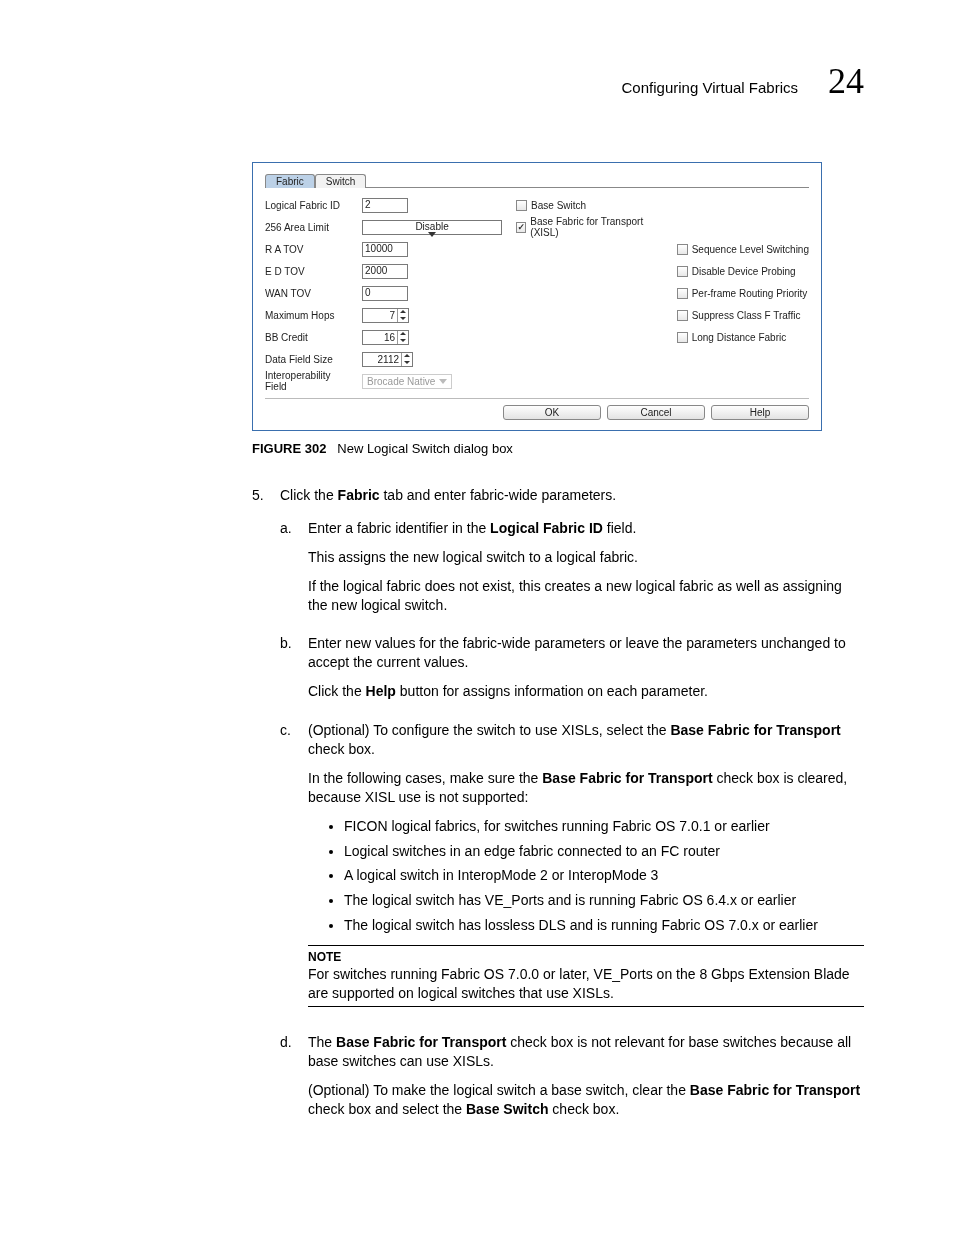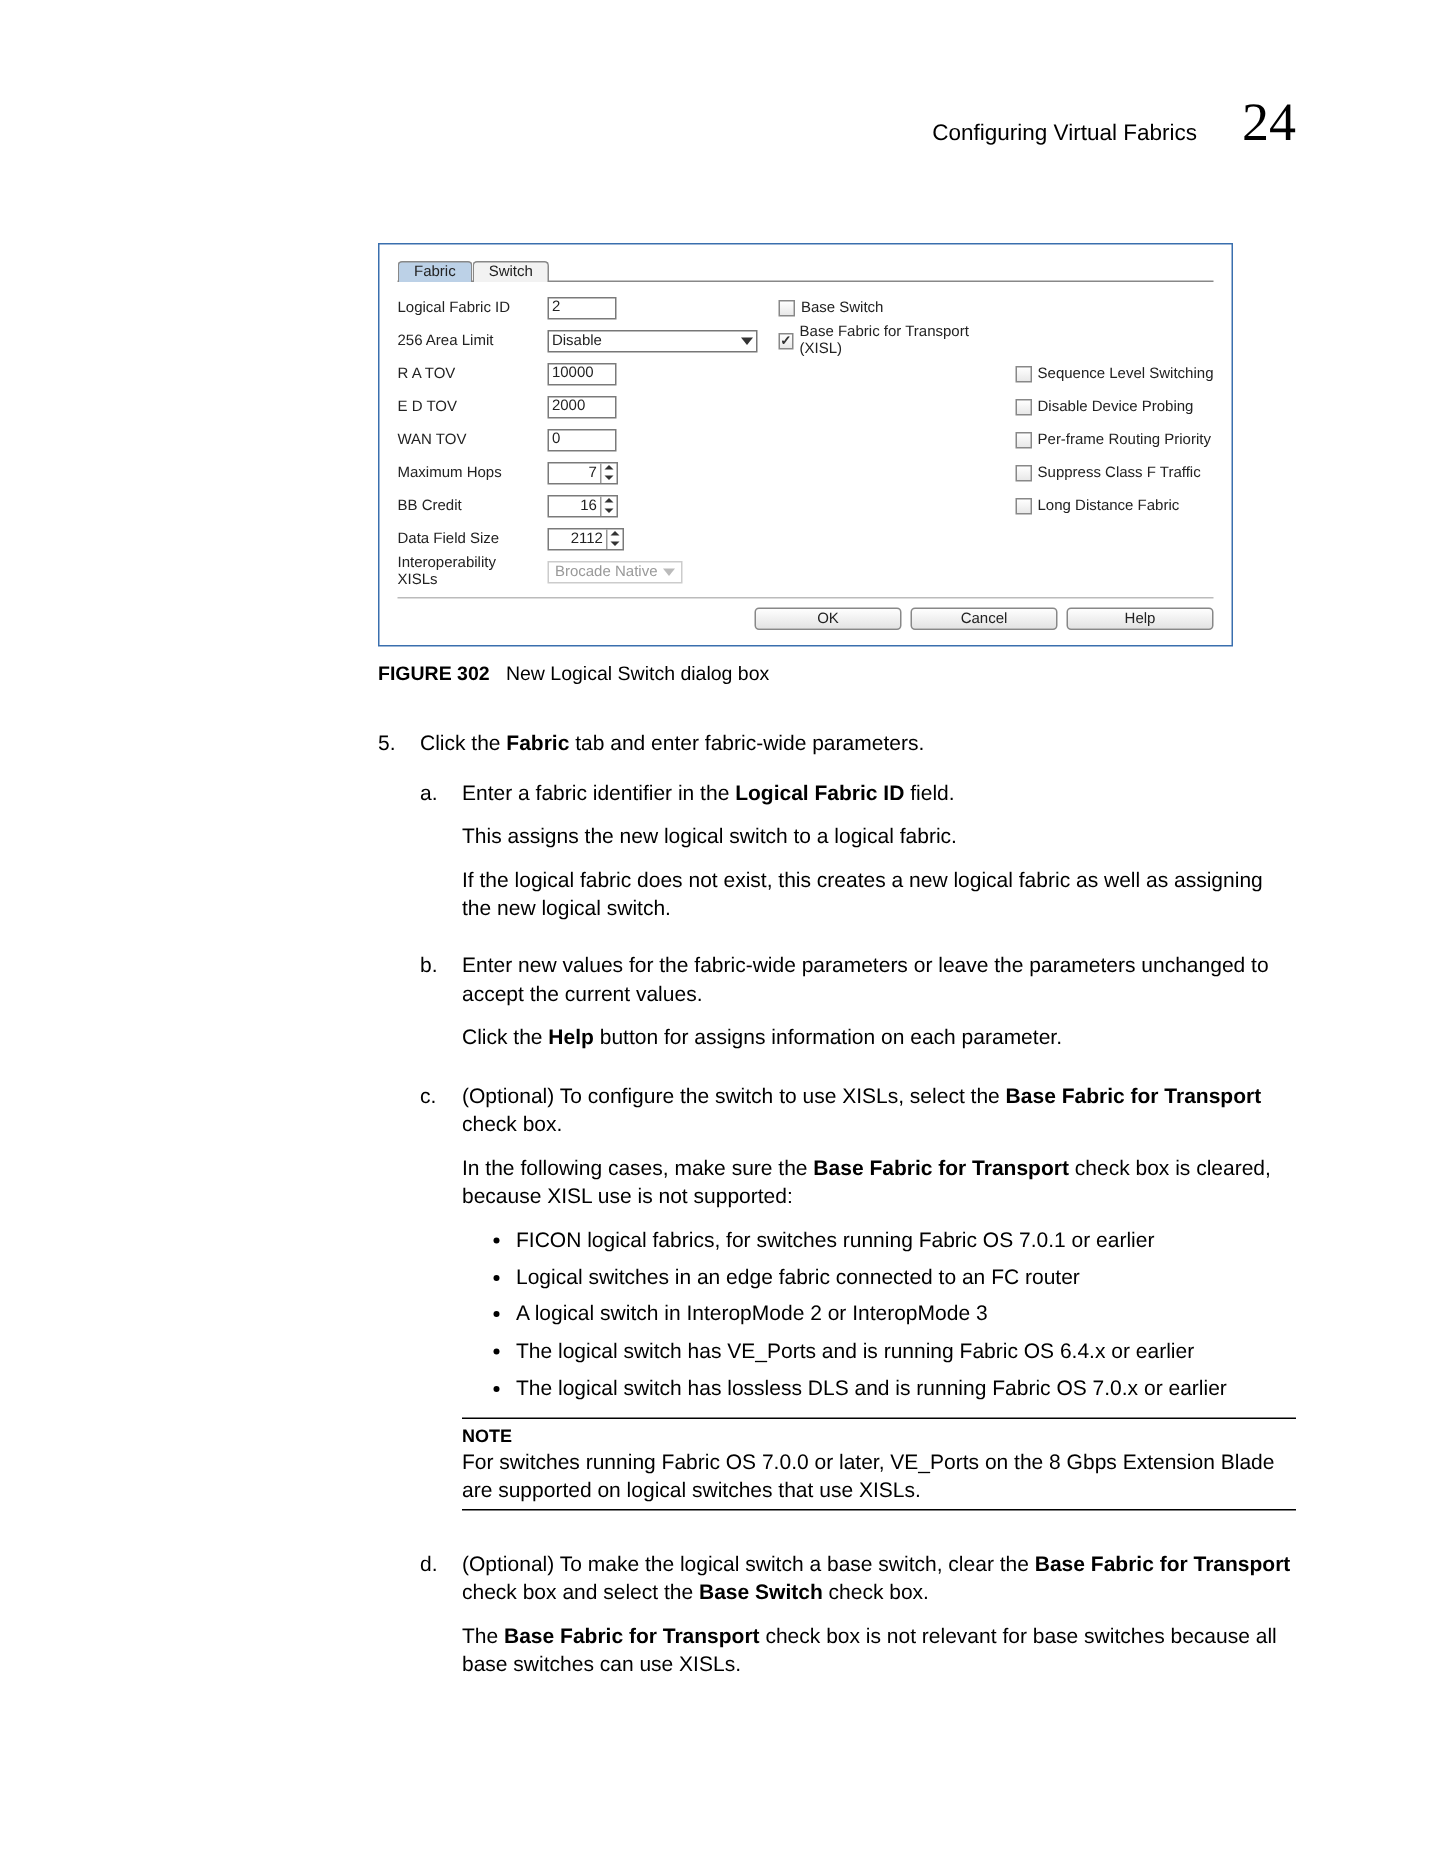--- a/index.html
+++ b/index.html
@@ -100,20 +100,21 @@
   }
   .select-wrap {
     display: flex;
     align-items: center;
     width: 140px;
     border: 1px solid #777;
     height: 15px;
     padding: 0 2px;
     justify-content: space-between;
     box-sizing: border-box;
+    flex-direction: column;
   }
   .arrow-down {
     width: 0; height: 0;
     border-left: 4px solid transparent;
     border-right: 4px solid transparent;
     border-top: 5px solid #333;
   }
   .spin {
     display: inline-flex;
     align-items: stretch;
@@ -291,21 +292,21 @@
 
       <div class="label-col">
         <div class="lbl">Logical Fabric ID</div>
         <div class="lbl">256 Area Limit</div>
         <div class="lbl">R A TOV</div>
         <div class="lbl">E D TOV</div>
         <div class="lbl">WAN TOV</div>
         <div class="lbl">Maximum Hops</div>
         <div class="lbl">BB Credit</div>
         <div class="lbl">Data Field Size</div>
-        <div class="lbl">Interoperability XISLs</div>
+        <div class="lbl">Interoperability Field</div>
       </div>
 
       <div class="input-col">
         <div class="inp-row">
             <div class="txt" style="width:46px">2</div>
           </div>
         <div class="inp-row">
           <div class="select-wrap">
             <span>Disable</span>
             <span class="arrow-down"></span>
@@ -458,21 +459,21 @@
           <div class="note-block">
             <div class="note-hdr">NOTE</div>
             <div>For switches running Fabric OS 7.0.0 or later, VE_Ports on the 8 Gbps Extension Blade are supported on logical switches that use XISLs.</div>
           </div>
         </div>
       </div>
 
       <div class="substep">
         <div class="letter">d.</div>
         <div class="substep-body">
+          <p><span>The </span><span class="bold">Base Fabric for Transport</span><span> check box is not relevant for base switches because all base switches can use XISLs.</span></p>
           <p><span>(</span><span class="italic">Optional</span><span>) To make the logical switch a base switch, clear the </span><span class="bold">Base Fabric for Transport</span><span> check box and select the </span><span class="bold">Base Switch</span><span> check box.</span></p>
-          <p><span>The </span><span class="bold">Base Fabric for Transport</span><span> check box is not relevant for base switches because all base switches can use XISLs.</span></p>
         </div>
       </div>
 
     </div>
   </div>
 
 </div>
 
 </body></html>

